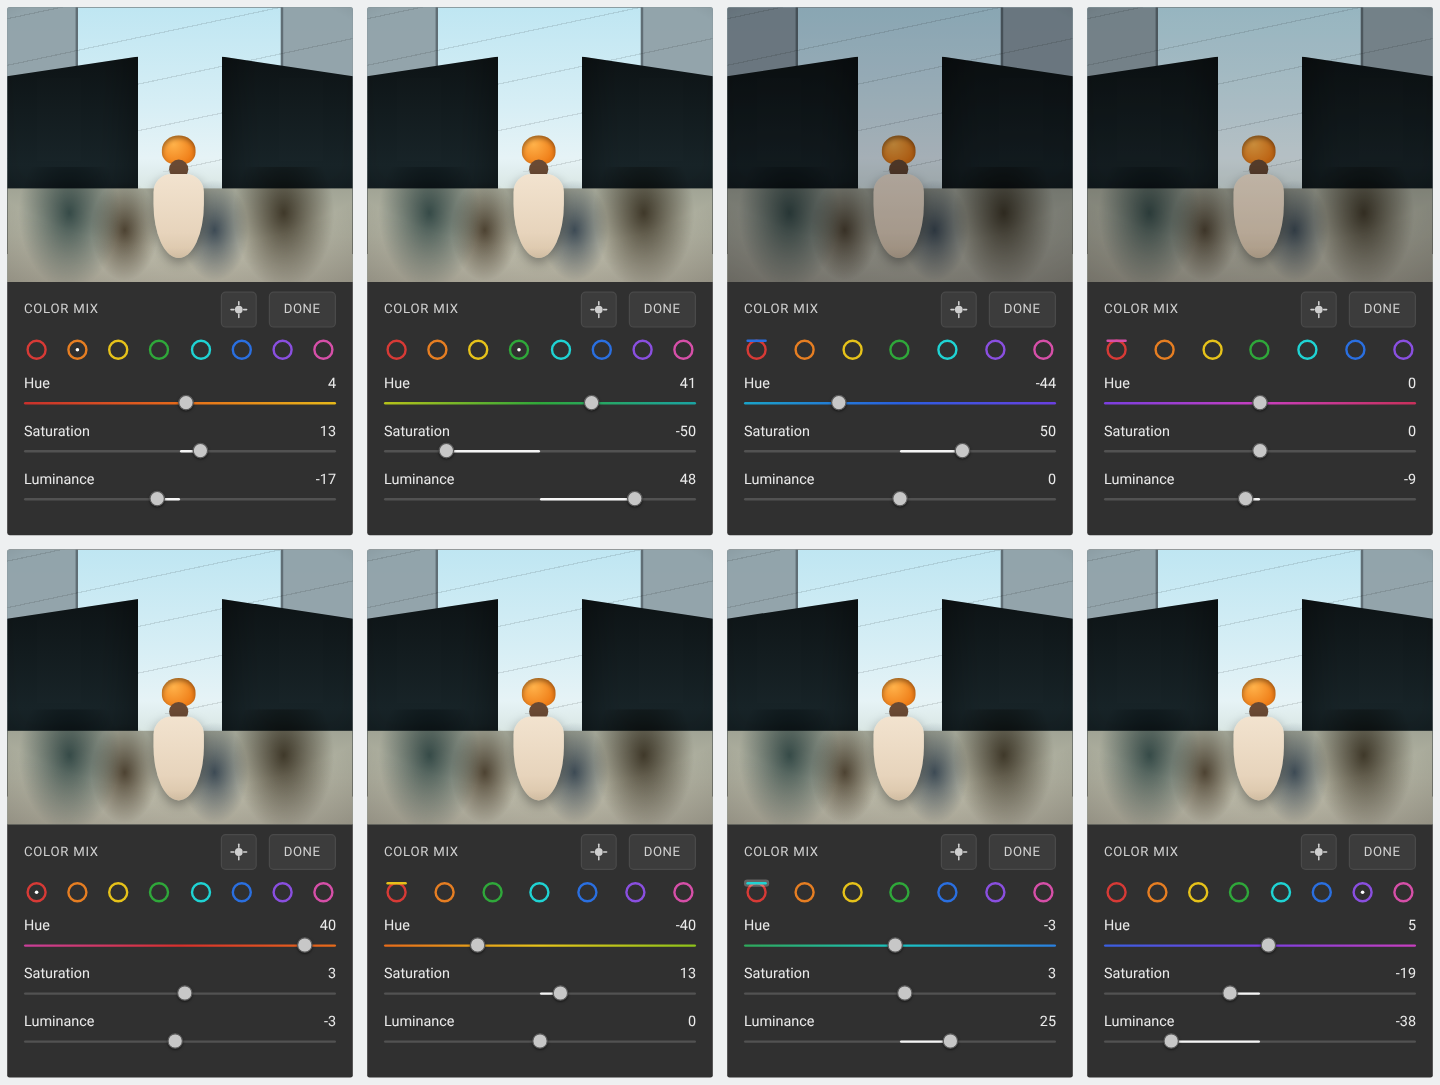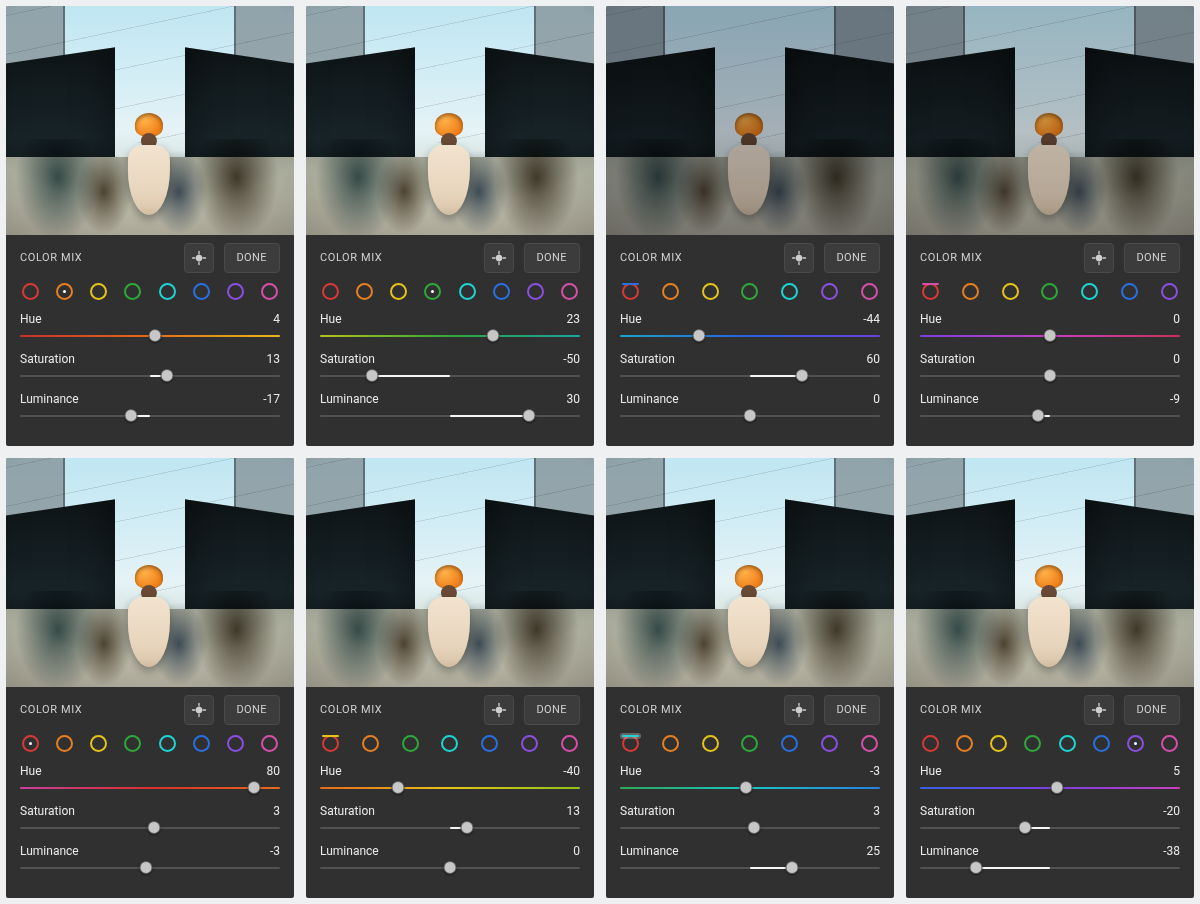--- a/index.html
+++ b/index.html
@@ -196,21 +196,21 @@
           <div class="sw ring sel" style="color:#2fa83a"></div>
           <div class="sw ring" style="color:#1fd3d3"></div>
           <div class="sw ring" style="color:#2a6fe0"></div>
           <div class="sw ring" style="color:#8a4fe0"></div>
           <div class="sw ring" style="color:#d64fa8"></div>
         </div>
 
   <div class="row">
     <div class="rowhdr">
       <span class="lbl">Hue</span>
-      <span class="val">23</span>
+      <span class="val">41</span>
     </div>
     <div class="track">
       <div class="trough grad-hue-green"></div>
 
       <div class="thumb" style="left:66.5%"></div>
     </div>
   </div>
 
   <div class="row">
     <div class="rowhdr">
@@ -220,21 +220,21 @@
     <div class="track">
       <div class="trough solid"></div>
       <div class="fill" style="left:20%;width:30%"></div>
       <div class="thumb" style="left:20%"></div>
     </div>
   </div>
 
   <div class="row">
     <div class="rowhdr">
       <span class="lbl">Luminance</span>
-      <span class="val">30</span>
+      <span class="val">48</span>
     </div>
     <div class="track">
       <div class="trough solid"></div>
       <div class="fill" style="left:50%;width:30.5%"></div>
       <div class="thumb" style="left:80.5%"></div>
     </div>
   </div>
     </div>
     </div>
     <div class="tile">
@@ -289,21 +289,21 @@
     <div class="track">
       <div class="trough grad-hue-blue"></div>
 
       <div class="thumb" style="left:30.5%"></div>
     </div>
   </div>
 
   <div class="row">
     <div class="rowhdr">
       <span class="lbl">Saturation</span>
-      <span class="val">60</span>
+      <span class="val">50</span>
     </div>
     <div class="track">
       <div class="trough solid"></div>
       <div class="fill" style="left:50%;width:20%"></div>
       <div class="thumb" style="left:70%"></div>
     </div>
   </div>
 
   <div class="row">
     <div class="rowhdr">
@@ -439,21 +439,21 @@
           <div class="sw ring" style="color:#2fa83a"></div>
           <div class="sw ring" style="color:#1fd3d3"></div>
           <div class="sw ring" style="color:#2a6fe0"></div>
           <div class="sw ring" style="color:#8a4fe0"></div>
           <div class="sw ring" style="color:#d64fa8"></div>
         </div>
 
   <div class="row">
     <div class="rowhdr">
       <span class="lbl">Hue</span>
-      <span class="val">80</span>
+      <span class="val">40</span>
     </div>
     <div class="track">
       <div class="trough grad-hue-red"></div>
 
       <div class="thumb" style="left:90%"></div>
     </div>
   </div>
 
   <div class="row">
     <div class="rowhdr">
@@ -694,21 +694,21 @@
     <div class="track">
       <div class="trough grad-hue-purple"></div>
 
       <div class="thumb" style="left:52.5%"></div>
     </div>
   </div>
 
   <div class="row">
     <div class="rowhdr">
       <span class="lbl">Saturation</span>
-      <span class="val">-20</span>
+      <span class="val">-19</span>
     </div>
     <div class="track">
       <div class="trough solid"></div>
       <div class="fill" style="left:40.5%;width:9.5%"></div>
       <div class="thumb" style="left:40.5%"></div>
     </div>
   </div>
 
   <div class="row">
     <div class="rowhdr">

